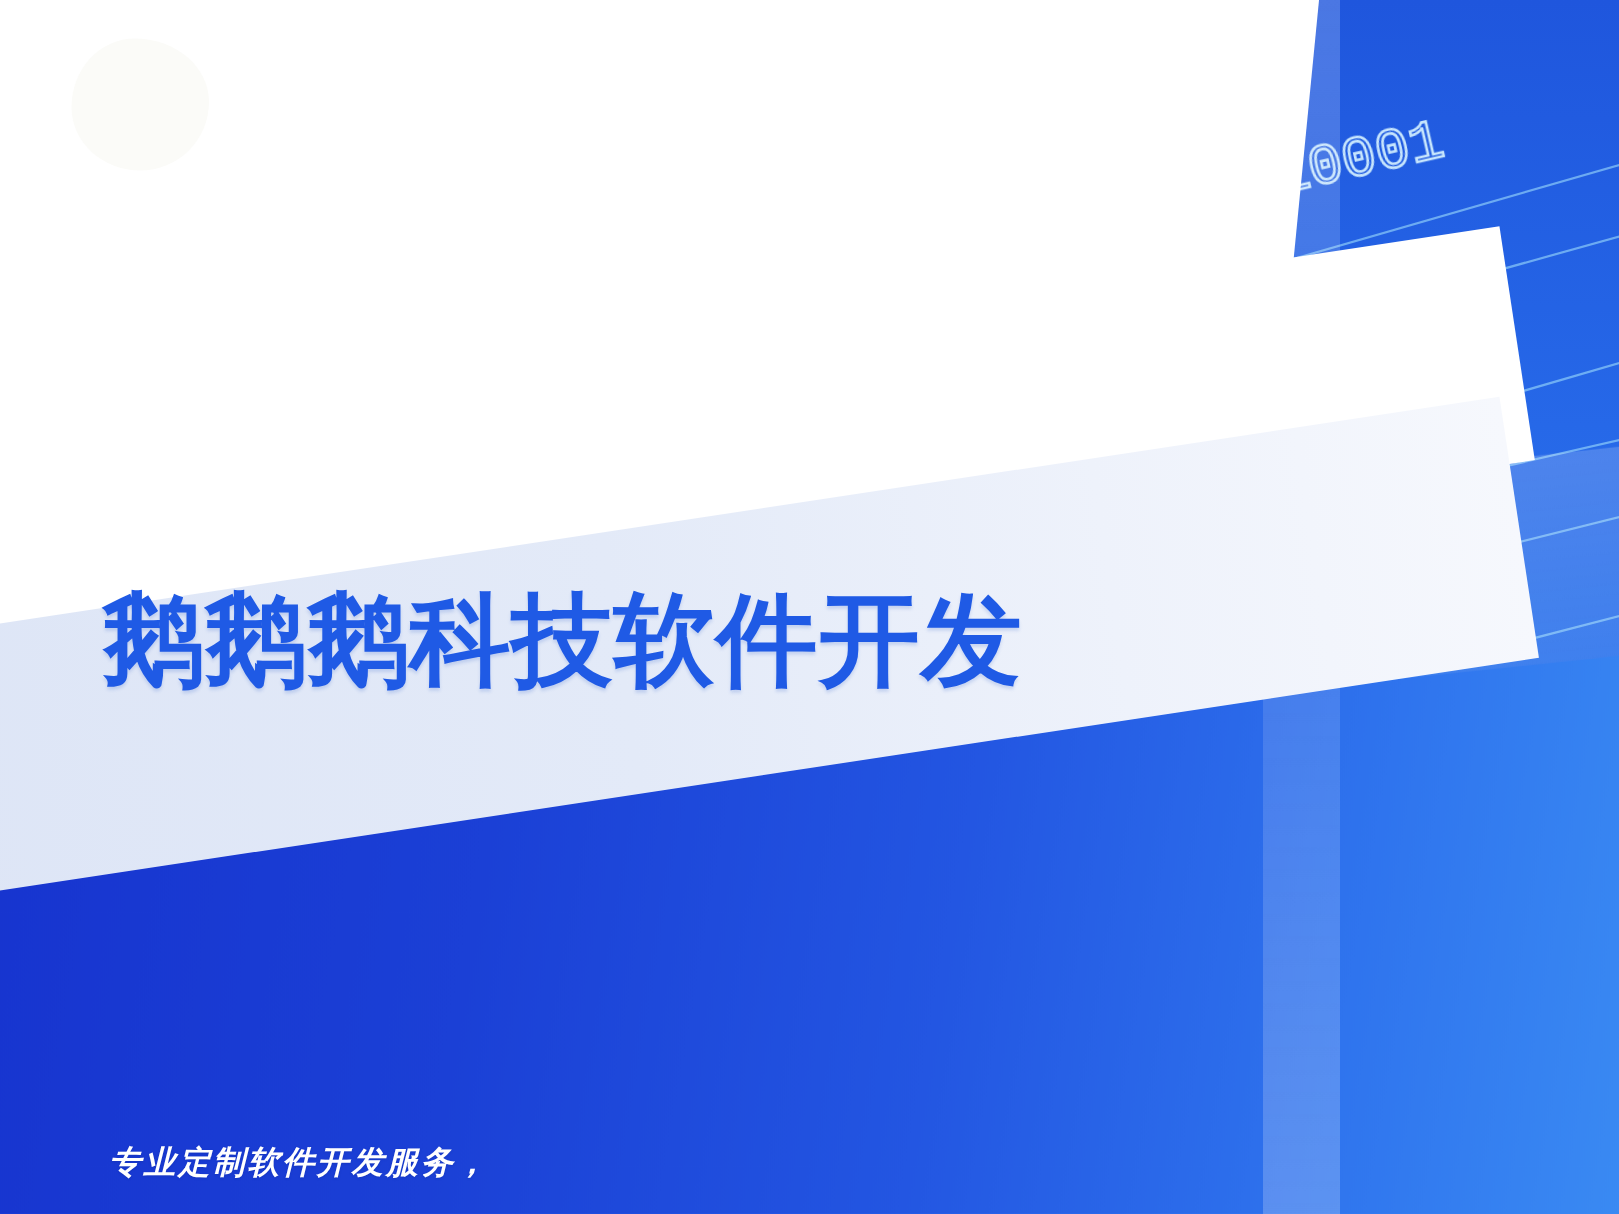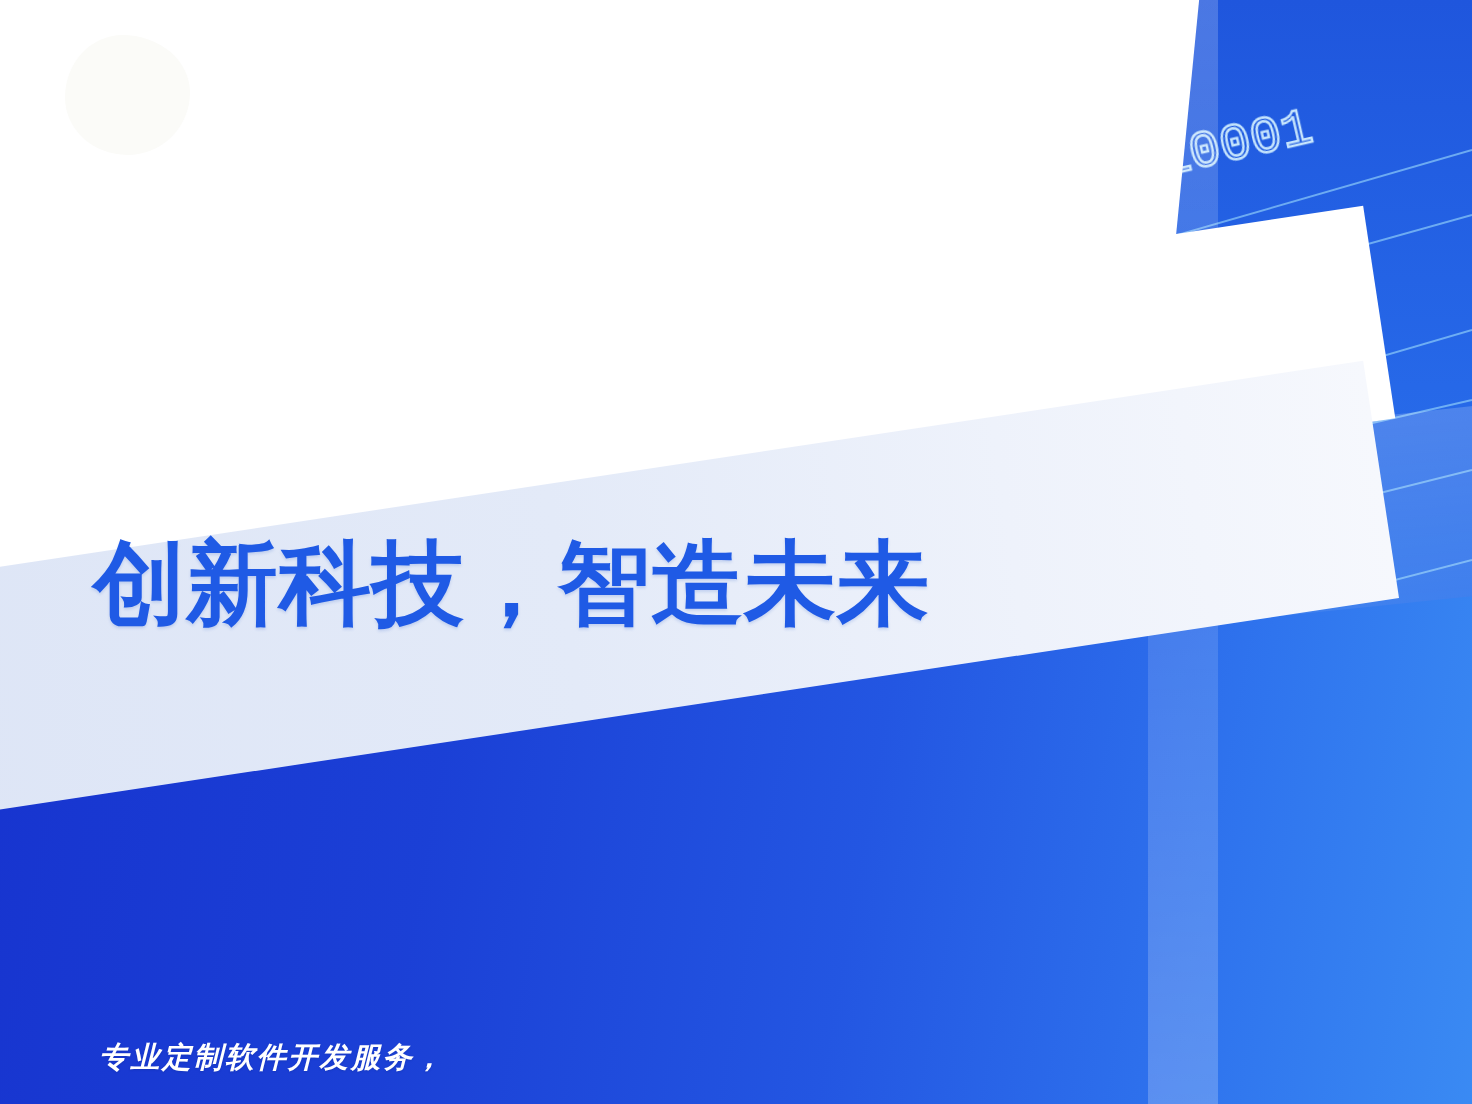--- a/index.html
+++ b/index.html
@@ -195,21 +195,21 @@
   <div class="white-card">
     <div class="card-inner">
       <div class="card-blob"></div>
     </div>
   </div>
 
   <div class="white-wedge"></div>
   <div class="pale-band"></div>
 
   <div class="headline">
-    <span class="ln">创新科技，智造未来</span>
+    <span class="ln">鹅鹅鹅科技软件开发</span>
   </div>
 
   <div class="subtitle">
     <span class="ln">专业定制软件开发服务，</span>
     
   </div>
 
 </div>
 
 </body></html>

